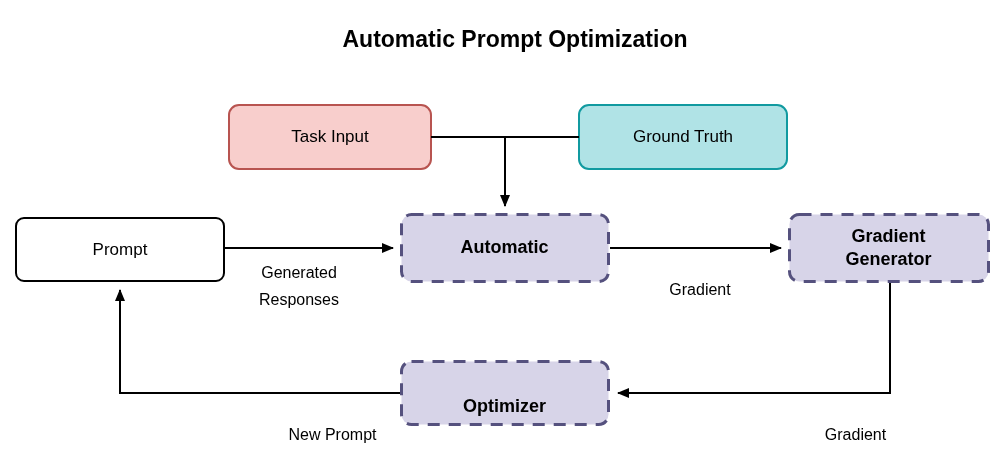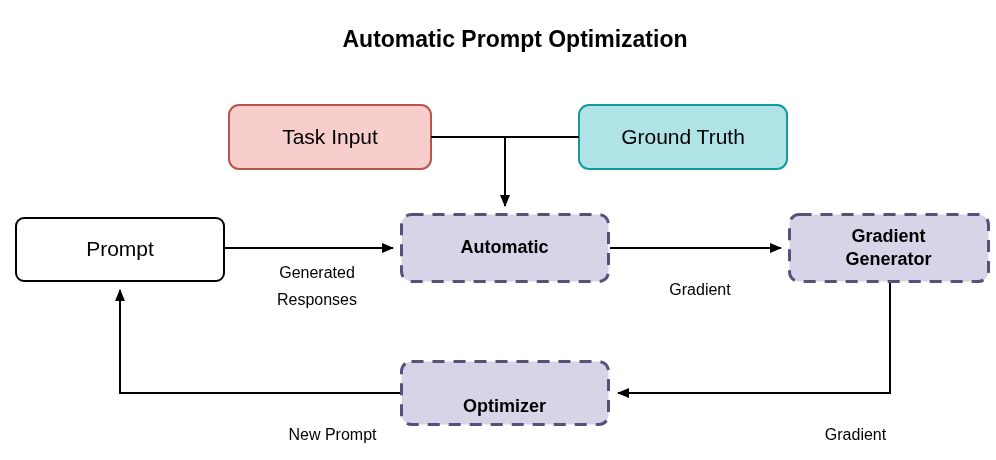--- a/index.html
+++ b/index.html
@@ -13,21 +13,21 @@
   .diagram-svg{position:absolute;left:0;top:0;z-index:1;}
   .title{
     position:absolute;left:0;top:26px;width:996px;
     text-align:center;font-size:23px;font-weight:bold;color:#000;
     z-index:3;
     padding-left:17px;
   }
   .node-label{
     position:absolute;z-index:3;
     display:flex;align-items:center;justify-content:center;
-    text-align:center;color:#000;font-size:21px;line-height:1.25;
+    text-align:center;color:#000;font-size:17px;line-height:1.25;
   }
   .node-label.bold{font-weight:bold;font-size:18px;}
   .node-label .inner{max-width:130px;}
   .edge-label{
     position:absolute;z-index:3;
     text-align:center;color:#000;font-size:16px;line-height:1.7;
   }
 </style>
 </head>
 <body>
@@ -60,18 +60,18 @@
 
   <div class="node-label" style="left:229px;top:105px;width:202px;height:64px;">Task Input</div>
   <div class="node-label" style="left:579px;top:105px;width:208px;height:64px;">Ground Truth</div>
   <div class="node-label" style="left:16px;top:218px;width:208px;height:63px;">Prompt</div>
   <div class="node-label bold" style="left:401px;top:214px;width:207px;height:67px;">Automatic</div>
   <div class="node-label bold" style="left:789px;top:214px;width:199px;height:67px;">
       <span class="inner">Gradient Generator</span>
     </div>
   <div class="node-label bold" style="left:401px;top:375px;width:207px;height:63px;">Optimizer</div>
 
-  <div class="edge-label" style="left:252px;top:259px;width:130px;">Generated Responses</div>
+  <div class="edge-label" style="left:234px;top:259px;width:130px;">Generated Responses</div>
   <div class="edge-label" style="left:635px;top:276px;width:130px;">Gradient</div>
   <div class="edge-label" style="left:250px;top:421px;width:165px;">New Prompt</div>
   <div class="edge-label" style="left:788px;top:421px;width:135px;">Gradient</div>
 
 </div>
 
 </body></html>

